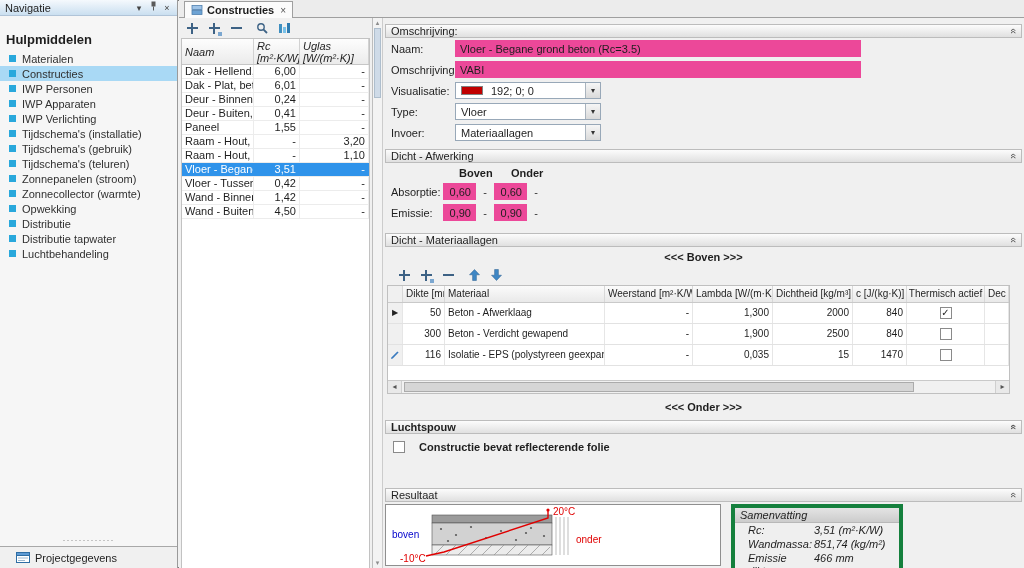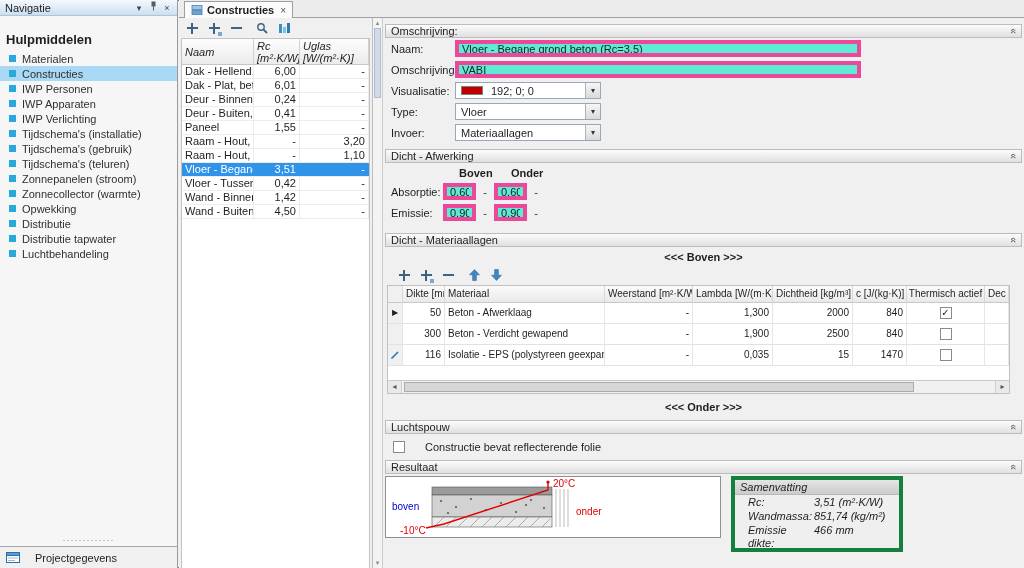--- a/index.html
+++ b/index.html
@@ -11,21 +11,21 @@
   .nav-panel { position:absolute; left:0; top:0; width:178px; height:568px; background:#f6f6f6; border-right:1px solid #9a9a9a; display:flex; flex-direction:column; }
   .nav-titlebar { height:16px; flex:0 0 16px; background:linear-gradient(#f5f9fd,#cådff0); background:linear-gradient(#f5f9fd,#cadff0); border-bottom:1px solid #b0c4d8; display:flex; align-items:center; padding:0 3px 0 5px; }
   .nav-titlebar .title { flex:1; color:#222; }
   .tb-ico { width:14px; text-align:center; color:#444; cursor:pointer; font-size:9px; line-height:14px; }
   .nav-header { font-size:13px; font-weight:bold; padding:16px 6px 4px; }
   .nav-list { list-style:none; flex:1 1 auto; overflow:hidden; }
   .nav-item { display:flex; align-items:center; height:15px; padding-left:9px; cursor:pointer; color:#303030; white-space:nowrap; }
   .nav-item.selected { background:#a9d9f5; }
   .bullet { width:7px; height:7px; background:#29a8dc; margin-right:6px; flex:0 0 auto; }
   .nav-grip { flex:0 0 10px; text-align:center; color:#8a8a8a; font-size:9px; line-height:8px; letter-spacing:1px; overflow:hidden; }
-  .nav-bottom { flex:0 0 22px; border-top:1px solid #a8a8a8; display:flex; align-items:center; gap:15px; padding:0 6px; background:#f0f0f0; cursor:pointer; }
+  .nav-bottom { flex:0 0 22px; border-top:1px solid #a8a8a8; display:flex; align-items:center; gap:5px; padding:0 16px; background:#f0f0f0; cursor:pointer; }
 
   
   .main { position:absolute; left:179px; top:0; right:0; height:568px; display:flex; flex-direction:column; }
   .tabstrip { flex:0 0 17px; background:#ececec; border-bottom:1px solid #9f9f9f; display:flex; align-items:flex-end; padding-left:5px; }
   .tab { display:flex; align-items:center; gap:4px; background:#fbfbfb; border:1px solid #9f9f9f; border-bottom:none; height:17px; padding:0 6px; font-weight:bold; position:relative; top:1px; cursor:pointer; }
   .tab-close { font-size:10px; color:#555; margin-left:2px; cursor:pointer; font-weight:normal; }
   .content { flex:1; display:flex; min-height:0; }
 
   
   .list-panel { width:194px; flex:0 0 194px; background:#f0f0f0; border-right:1px solid #bdbdbd; display:flex; flex-direction:column; }
@@ -58,21 +58,21 @@
   .vs-thumb { position:absolute; top:0; left:1px; right:1px; height:70px; background:#cfdbe8; border:1px solid #aebecd; }
 
   
   .details { flex:1; background:#f0f0f0; padding:6px 2px 0 2px; overflow:hidden; }
   .sec { margin-bottom:6px; }
   .sec-head { height:14px; background:linear-gradient(#fcfcfc,#e0e0e0); border:1px solid #bcbcbc; display:flex; align-items:center; padding:0 5px; }
   .sec-head .chev { margin-left:auto; transform:rotate(90deg); font-size:10px; color:#555; cursor:pointer; line-height:10px; }
 
   .frow { display:flex; align-items:center; height:21px; padding-left:6px; }
   .frow label { width:64px; flex:0 0 64px; white-space:nowrap; overflow:hidden; }
-  .tbox { height:17px; border:4px solid #ec4899; background:#5eead4; padding:0 3px; font:inherit; color:#1e1e1e; }
+  .tbox { height:17px; border:2px solid #ec4899; background:#ec4899; padding:0 3px; font:inherit; color:#1e1e1e; }
   .tbox.wide { width:406px; }
   .combo { display:flex; align-items:center; width:146px; height:17px; border:1px solid #98a8b8; background:#fff; cursor:pointer; }
   .combo .cval { flex:1; padding:0 5px; display:flex; align-items:center; gap:8px; overflow:hidden; white-space:nowrap; }
   .combo .cbtn { flex:0 0 15px; height:100%; background:linear-gradient(#f6f6f6,#dadada); border-left:1px solid #aab4be; text-align:center; font-size:8px; color:#333; line-height:15px; }
   .swatch { width:22px; height:9px; border:1px solid #808080; flex:0 0 22px; }
 
   .afw { padding:2px 0 4px 6px; }
   .afw-header { display:flex; font-weight:bold; height:16px; align-items:center; }
   .afw-header .sp { width:68px; flex:0 0 68px; }
   .afw-header .bcol { width:52px; flex:0 0 52px; }
@@ -104,23 +104,23 @@
   .ind-current { font-size:8px; color:#222; }
   .mtable-fill { height:14px; background:#fff; }
   .hscroll { display:flex; height:13px; border-top:1px solid #c9c9c9; background:#f1f1f1; }
   .hs-btn { width:14px; flex:0 0 14px; text-align:center; font-size:8px; line-height:12px; color:#555; background:#e9e9e9; cursor:pointer; }
   .hs-btn.left { border-right:1px solid #cfcfcf; }
   .hs-btn.right { border-left:1px solid #cfcfcf; }
   .hs-track { flex:1; position:relative; }
   .hs-thumb { position:absolute; left:2px; top:1px; bottom:1px; width:86%; background:#d6d6d6; border:1px solid #ababab; }
 
   .chk { width:12px; height:12px; border:1px solid #8a8a8a; background:#fff; display:inline-flex; align-items:center; justify-content:center; font-size:10px; line-height:10px; cursor:pointer; }
-  .luft { padding:6px 0 6px 8px; display:flex; gap:20px; align-items:center; height:26px; }
-
-  .sec-luft { margin-bottom:0; }
+  .luft { padding:6px 0 6px 8px; display:flex; gap:14px; align-items:center; height:26px; }
+
+  .sec-luft { margin-bottom:28px;font-weight:bold; }
   .res { display:flex; gap:10px; padding:2px 0 0 0; height:66px; }
   .diagram { width:336px; flex:0 0 336px; height:62px; background:#fff; border:1px solid #8f8f8f; }
   .samen { width:172px; flex:0 0 172px; height:76px; border:4px solid #15803d; background:#efefef; overflow:hidden;font-style:italic; }
   .samen-head { height:15px; background:linear-gradient(#e4e4e4,#cccccc); border-bottom:1px solid #b8b8b8; padding:0 5px; line-height:14px; }
   .samen-row { display:flex; padding:1px 5px 0; line-height:13px; }
   .samen-row .lab { width:66px; flex:0 0 66px;margin-left:8px; }
 </style>
 </head>
 <body>
 

